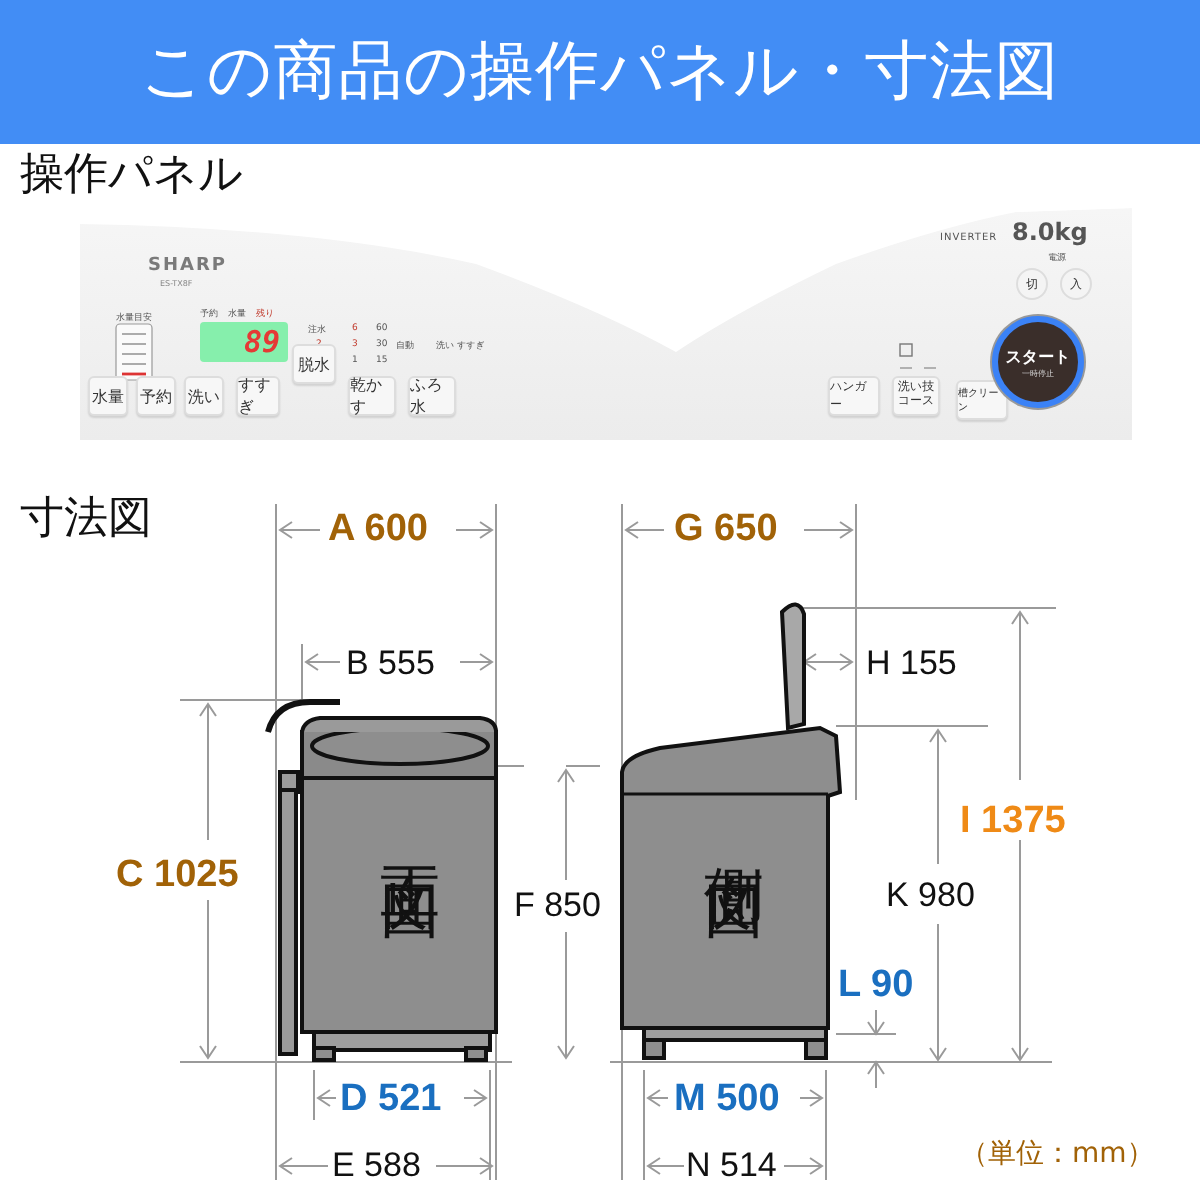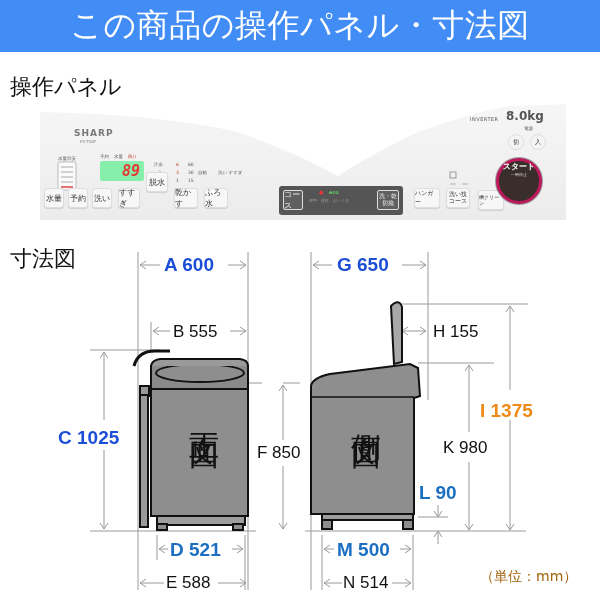--- a/index.html
+++ b/index.html
@@ -1,18 +1,18 @@
 <!DOCTYPE html>
 <html><head>
 <meta charset="utf-8">
 <style>
   * { box-sizing: border-box; margin: 0; padding: 0; }
   html, body { width: 600px; height: 600px; background: #ffffff; overflow: hidden; }
   body { position: relative; font-family: "DejaVu Sans", "Liberation Sans", sans-serif; color: #111; }
-  .banner { position: absolute; left: 0; top: 0; width: 600px; height: 52px; background: #428df5; display: flex; align-items: center; justify-content: center; text-align: center; }
+  .banner { position: absolute; left: 0; top: 0; width: 600px; height: 72px; background: #428df5; display: flex; align-items: center; justify-content: center; text-align: center; }
   .banner-title { color: #fff; font-size: 32px; font-weight: normal; letter-spacing: 0.5px; }
   .section-label { position: absolute; font-size: 22px; color: #111; }
   #label-panel { left: 10px; top: 72px; }
   #label-dims { left: 10px; top: 244px; }
 
   
   .panel { position: absolute; left: 38px; top: 104px; width: 528px; height: 116px; }
   .panel svg { position: absolute; left: 0; top: 0; }
   .brand { position: absolute; left: 36px; top: 24px; font-size: 9px; font-weight: bold; color: #7a7a7a; letter-spacing: 1px; }
   .model { position: absolute; left: 42px; top: 35px; font-size: 4px; color: #888; }
@@ -22,28 +22,28 @@
   .redtxt { color: #c0392b; }
   .display { position: absolute; left: 62px; top: 57px; width: 44px; height: 20px; background: #86efac; border-radius: 2px; }
   .display-val { position: absolute; right: 4px; top: 1px; font-family: "DejaVu Sans Mono", monospace; font-size: 15px; color: #e53935; font-style: italic; font-weight: bold; }
   .pbtn { position: absolute; height: 20px; background: #f7f7f7; border: 1px solid #ddd; border-radius: 3px; font-size: 8px; color: #333; display: flex; align-items: center; justify-content: center; box-shadow: 0 1px 1px rgba(0,0,0,0.12); }
   .dark-strip { position: absolute; left: 241px; top: 82px; width: 124px; height: 29px; background: #555555; border-radius: 3px; }
   .strip-btn { position: absolute; height: 20px; border: 1px solid #ddd; border-radius: 2px; color: #eee; font-size: 8px; display: flex; align-items: center; justify-content: center; background: #606060; }
   .eco { position: absolute; left: 50px; top: 3px; font-size: 5px; color: #6c6; font-weight: bold; }
   .eco-red { position: absolute; left: 40px; top: 3px; font-size: 5px; color: #e33; }
   .strip-small { position: absolute; font-size: 4px; color: #999; }
   .round-btn { position: absolute; width: 16px; height: 16px; border-radius: 50%; background: #f4f4f4; border: 1px solid #ddd; font-size: 6px; color: #333; display: flex; align-items: center; justify-content: center; }
-  .start-btn { position: absolute; left: 458px; top: 54px; width: 46px; height: 46px; border-radius: 50%; background: #3a2e2a; border: 3px solid #be185d; box-shadow: 0 0 0 1px #999; display: flex; flex-direction: column; align-items: center; justify-content: flex-start; }
+  .start-btn { position: absolute; left: 458px; top: 54px; width: 46px; height: 46px; border-radius: 50%; background: #3a2e2a; border: 3px solid #3b82f6; box-shadow: 0 0 0 1px #999; display: flex; flex-direction: column; align-items: center; justify-content: center; }
   .start-label { color: #fff; font-size: 8px; font-weight: bold; }
   .start-sub { color: #ddd; font-size: 4px; }
 
   
   .dim { position: absolute; font-family: "Liberation Sans", "DejaVu Sans", sans-serif; white-space: nowrap; line-height: 1; }
   .dim-black { color: #111; font-size: 17px; }
-  .dim-red { color: #1d4ed8; font-size: 19px; font-weight: bold; }
+  .dim-red { color: #a16207; font-size: 19px; font-weight: bold; }
   .dim-blue { color: #1a6fc0; font-size: 19px; font-weight: bold; }
   .dim-orange { color: #ef8a16; font-size: 19px; font-weight: bold; }
   .view-label { position: absolute; font-size: 30px; color: #111; writing-mode: vertical-rl; letter-spacing: 4px; }
   .unit { position: absolute; left: 480px; top: 568px; font-size: 14px; color: #a16207; }
   #drawing { position: absolute; left: 0; top: 0; }
 </style>
 </head>
 <body>
 
 <div class="banner">
@@ -102,28 +102,20 @@
   <div class="small" style="left:180px;top:66px;">洗い すすぎ</div>
 
   <div class="pbtn" style="left:6px;top:84px;width:20px;">水量</div>
   <div class="pbtn" style="left:30px;top:84px;width:20px;">予約</div>
   <div class="pbtn" style="left:54px;top:84px;width:20px;">洗い</div>
   <div class="pbtn" style="left:80px;top:84px;width:22px;">すすぎ</div>
   <div class="pbtn" style="left:108px;top:68px;width:22px;">脱水</div>
   <div class="pbtn" style="left:136px;top:84px;width:24px;">乾かす</div>
   <div class="pbtn" style="left:166px;top:84px;width:24px;">ふろ水</div>
 
-  <div class="dark-strip">
-    <div class="strip-btn" style="left:4px;top:4px;width:20px;">コース</div>
-    <span class="eco-red">●</span>
-    <span class="eco">eco</span>
-    <span class="strip-small" style="left:30px;top:12px;">標準 · 速乾 · おいそぎ</span>
-    <div class="strip-btn" style="left:98px;top:4px;width:22px;font-size:6px;white-space:pre;text-align:center;line-height:1.1;">洗・乾
-切換</div>
-  </div>
 
   <div class="pbtn" style="left:376px;top:84px;width:26px;font-size:6px;">ハンガー</div>
   <div class="pbtn" style="left:408px;top:84px;width:24px;font-size:6px;white-space:pre;line-height:1.1;text-align:center;">洗い技
 コース</div>
   <div class="pbtn" style="left:440px;top:86px;width:26px;font-size:5px;">槽クリーン</div>
 
   <div class="small" style="left:486px;top:22px;">電源</div>
   <div class="round-btn" style="left:470px;top:30px;">切</div>
   <div class="round-btn" style="left:492px;top:30px;">入</div>
 

